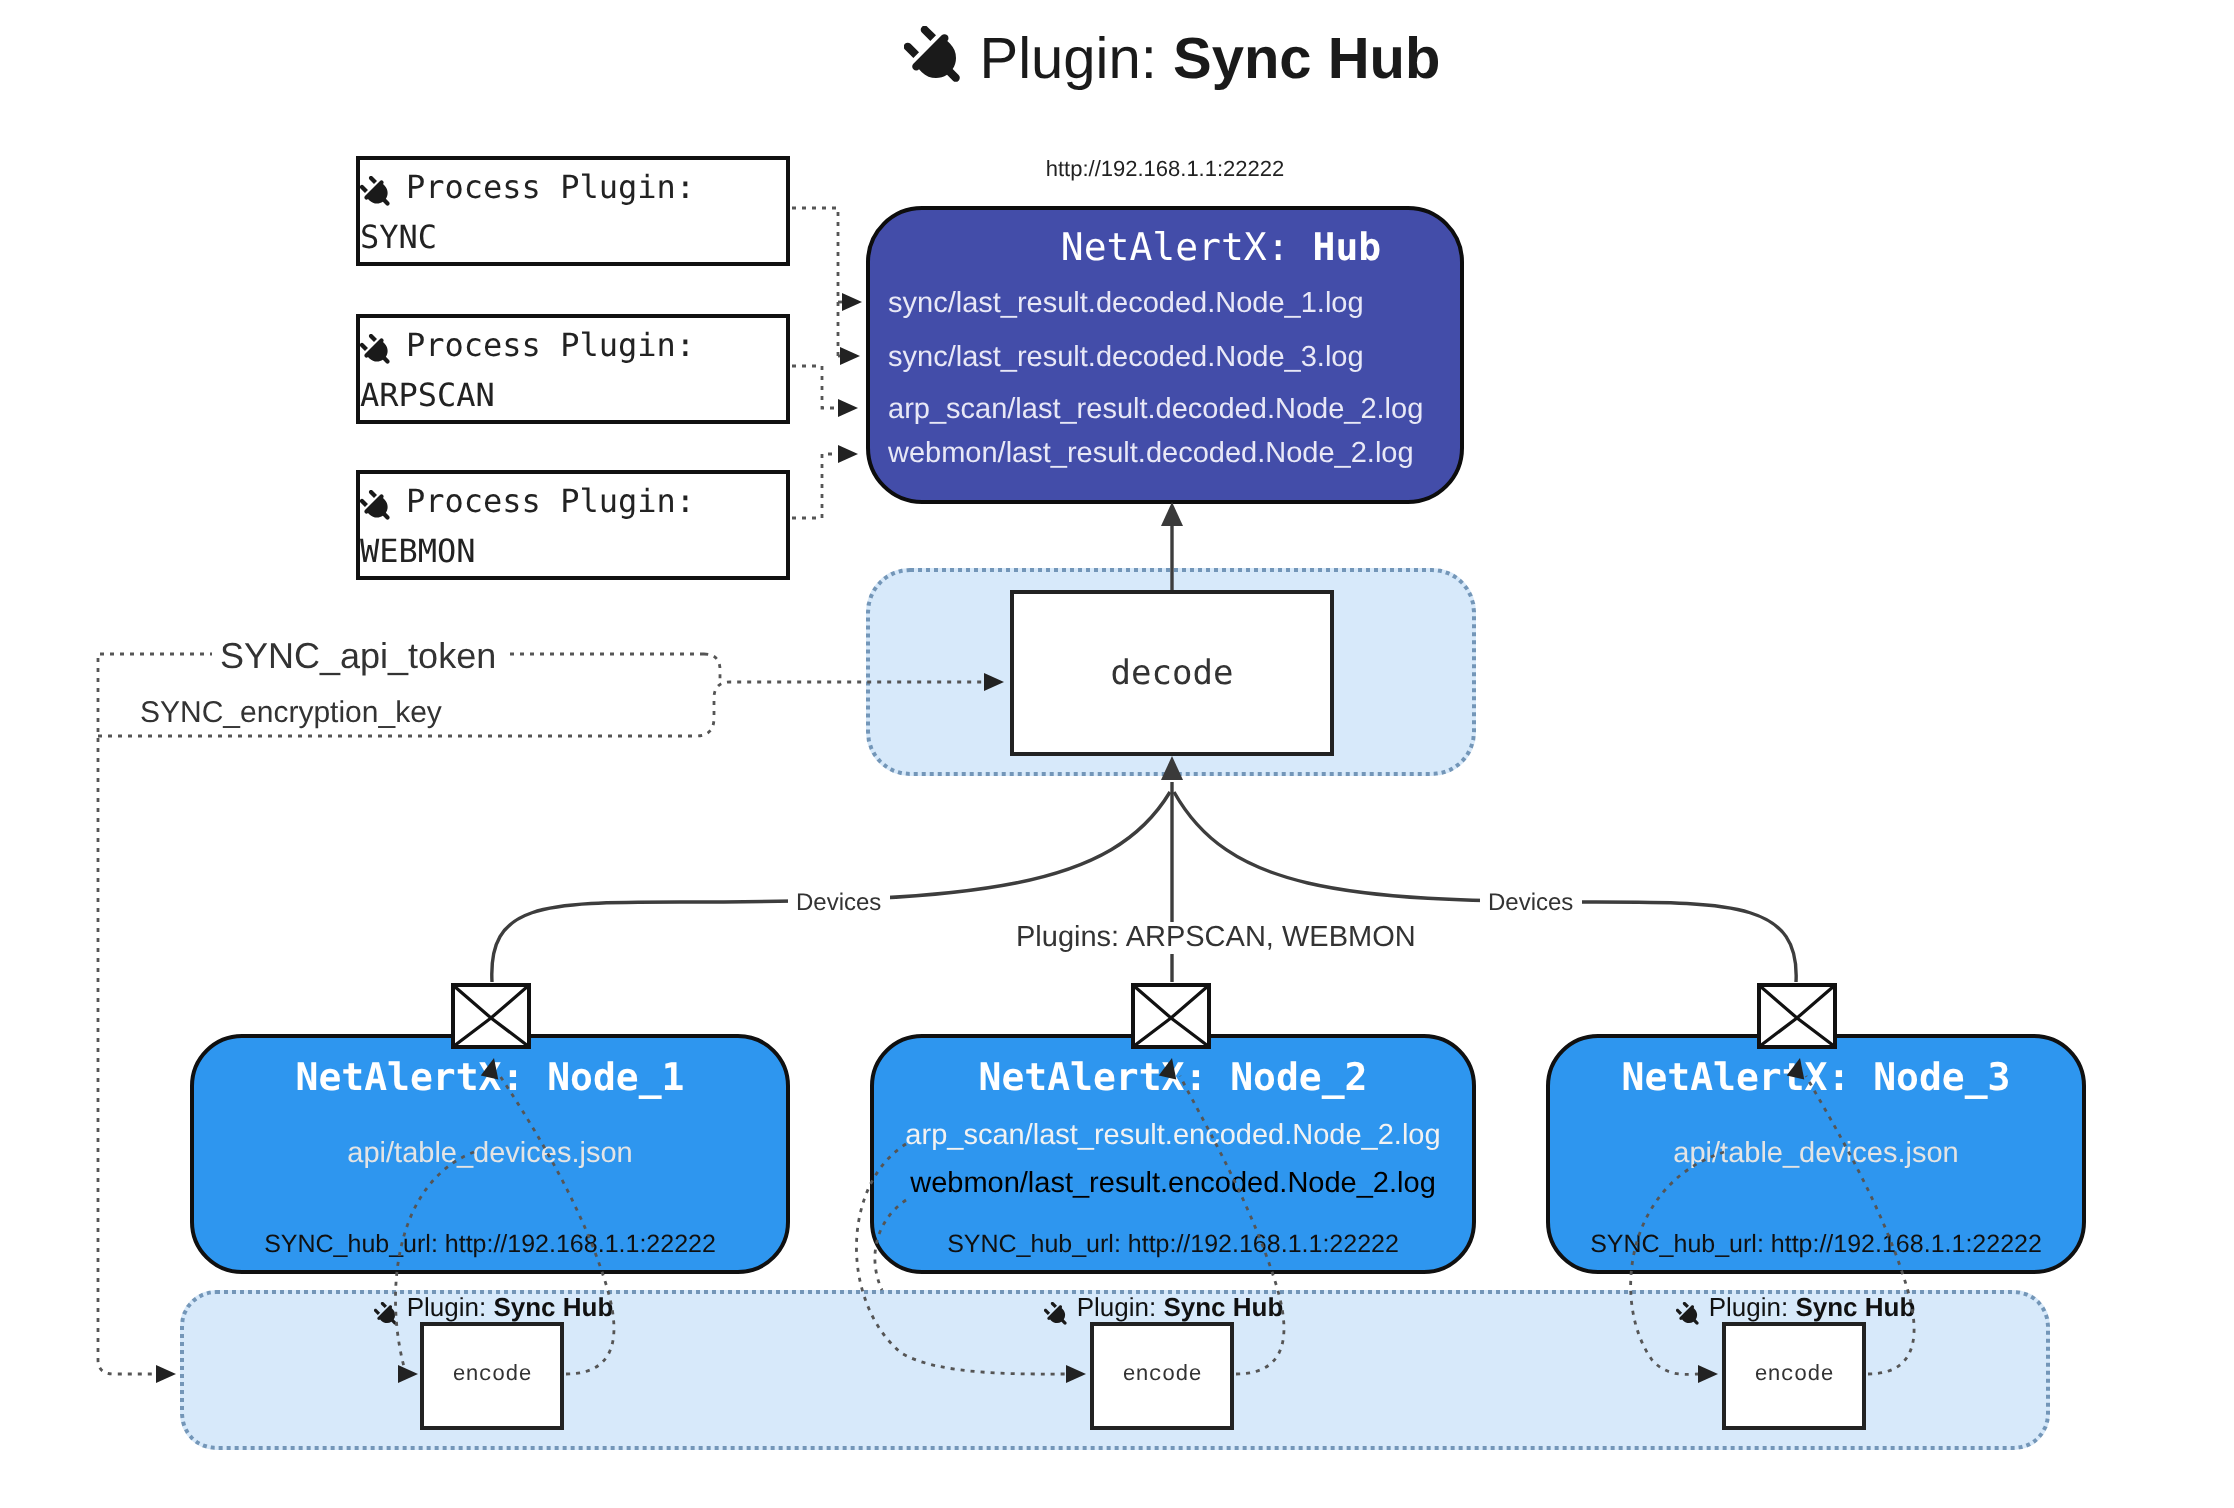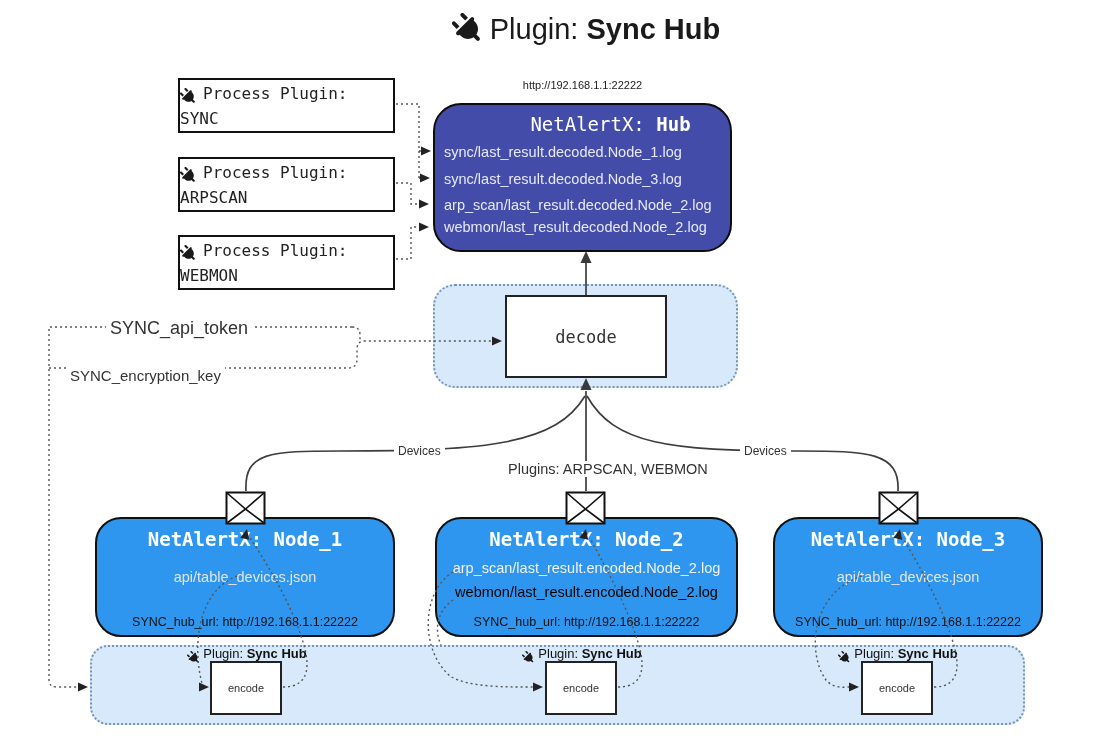--- a/index.html
+++ b/index.html
@@ -30,21 +30,21 @@
   .pbox .l1{white-space:nowrap;}
   
   .softbox{background:var(--container-fill);border:2px dotted #7396B8;box-sizing:border-box;}
   .decode-wrap{left:433px;top:284px;width:305px;height:104px;border-radius:22px;}
   .decode-box{left:505px;top:295px;width:162px;height:83px;background:#fff;border:2px solid #222;
               box-sizing:border-box;display:flex;align-items:center;justify-content:center;
               font-family:"DejaVu Sans Mono",monospace;font-size:17px;color:#333;}
   .bottom-wrap{left:90px;top:645px;width:935px;height:80px;border-radius:18px;}
   .encode-box{top:661px;width:72px;height:54px;background:#fff;border:2px solid #222;
               box-sizing:border-box;display:flex;align-items:center;justify-content:center;
-              font-family:Liberation Sans, sans-serif;font-size:11px;color:#333;}
+              font-family:Liberation Mono, monospace;font-size:11px;color:#333;}
   .enc-label{top:646px;width:160px;text-align:center;font-size:13px;color:#111;white-space:nowrap;}
   .enc-label b{font-weight:bold;}
   
   .node{top:517px;height:120px;background:var(--node-fill);border:2.5px solid #101010;
         border-radius:26px;box-sizing:border-box;color:#fff;}
   .node-title{position:absolute;left:0;top:9px;width:100%;text-align:center;
               font-family:"DejaVu Sans Mono",monospace;font-size:19px;white-space:nowrap;font-weight:bold;}
   .node-line{position:absolute;left:0;width:100%;text-align:center;font-size:14.5px;color:#E4E4E4;white-space:nowrap;}
   .node-url{position:absolute;left:0;top:96px;width:100%;text-align:center;font-size:12.5px;color:#101010;white-space:nowrap;}
   
@@ -187,21 +187,21 @@
   <svg class="abs env" style="left:565px;top:491px" width="41" height="34">
     <rect x="1.5" y="1.5" width="38" height="31" fill="#fff" stroke="#111" stroke-width="2"></rect>
     <path d="M 2,2 L 20.5,18 L 39,2 M 2,32 L 20.5,18 L 39,32" fill="none" stroke="#111" stroke-width="1.6"></path>
   </svg>
   <svg class="abs env" style="left:878px;top:491px" width="41" height="34">
     <rect x="1.5" y="1.5" width="38" height="31" fill="#fff" stroke="#111" stroke-width="2"></rect>
     <path d="M 2,2 L 20.5,18 L 39,2 M 2,32 L 20.5,18 L 39,32" fill="none" stroke="#111" stroke-width="1.6"></path>
   </svg>
 
   <div class="abs on-line" style="left:106px;top:318px;font-size:18px">SYNC_api_token</div>
-  <div class="abs on-line" style="left:66px;top:367px;font-size:15px">SYNC_encryption_key</div>
+  <div class="abs on-line" style="left:66px;top:348px;font-size:15px">SYNC_encryption_key</div>
   <div class="abs on-line" style="left:394px;top:444px">Devices</div>
   <div class="abs on-line" style="left:740px;top:444px">Devices</div>
   <div class="abs on-line" style="left:504px;top:461px;font-size:14.5px">Plugins: ARPSCAN, WEBMON</div>
 
   <div class="abs title">
     <span class="plug"><svg width="32" height="32" viewBox="0 0 384 512">
           <g transform="rotate(-45 192 256)">
             <path fill="#1a1a1a" d="M96 0C78.3 0 64 14.3 64 32v96h64V32c0-17.7-14.3-32-32-32zM288 0c-17.7 0-32 14.3-32 32v96h64V32c0-17.7-14.3-32-32-32zM32 160c-17.7 0-32 14.3-32 32s14.3 32 32 32v32c0 77.4 55 142 128 156.8V480c0 17.7 14.3 32 32 32s32-14.3 32-32v-67.2C297 398 352 333.4 352 256v-32c17.7 0 32-14.3 32-32s-14.3-32-32-32H32z"></path>
           </g>
         </svg></span><span>Plugin:</span> <b>Sync Hub</b>

